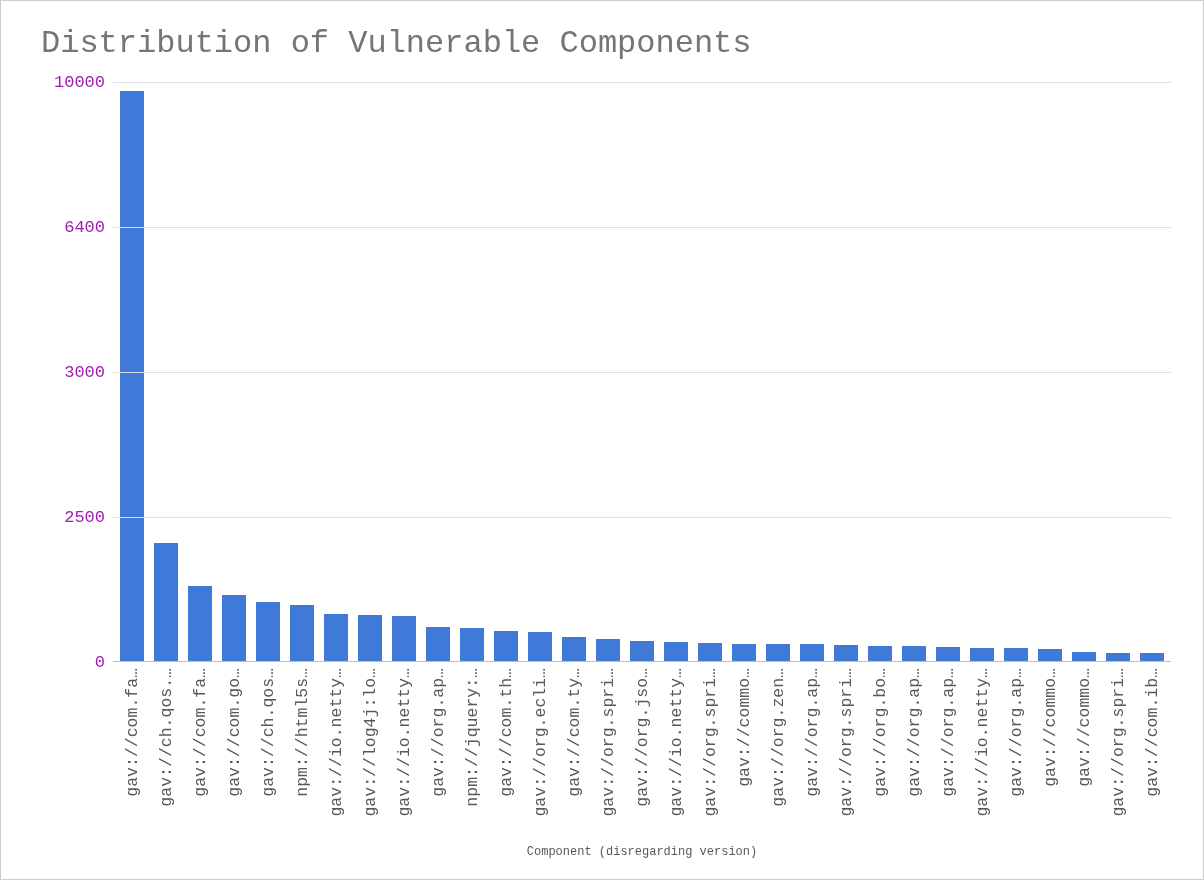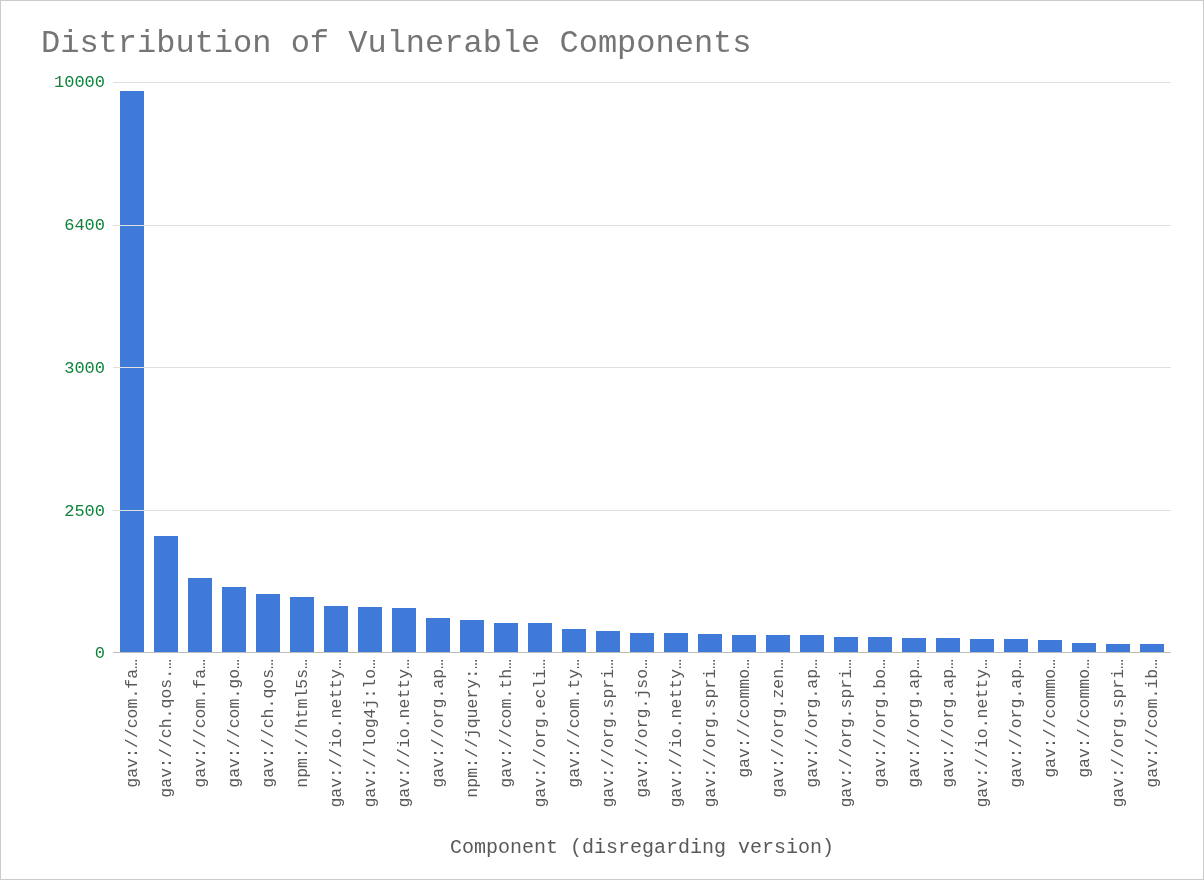--- a/index.html
+++ b/index.html
@@ -30,21 +30,21 @@
   }
   .y-axis {
     width: 80px;
     position: relative;
   }
   .y-tick {
     position: absolute;
     right: 8px;
     transform: translateY(-50%);
     font-size: 17px;
-    color: #15803d;
+    color: #a21caf;
     text-align: left;
   }
   .plot {
     flex: 1;
     position: relative;
     border-bottom: 1px solid #bdbdbd;
   }
   .gridline {
     position: absolute;
     left: 0; right: 0;
@@ -90,21 +90,21 @@
     writing-mode: vertical-rl;
     transform: rotate(180deg);
     font-size: 16.5px;
     color: #595959;
     white-space: nowrap;
     max-height: 160px;
     overflow: hidden;
   }
   .x-axis-title {
     text-align: center;
-    font-size: 20px;
+    font-size: 12px;
     color: #595959;
     margin-top: 28px;
     margin-left: 80px;
   }
 </style>
 </head>
 <body>
 
 <div class="frame">
   <h1 class="title">Distribution of Vulnerable Components</h1>

